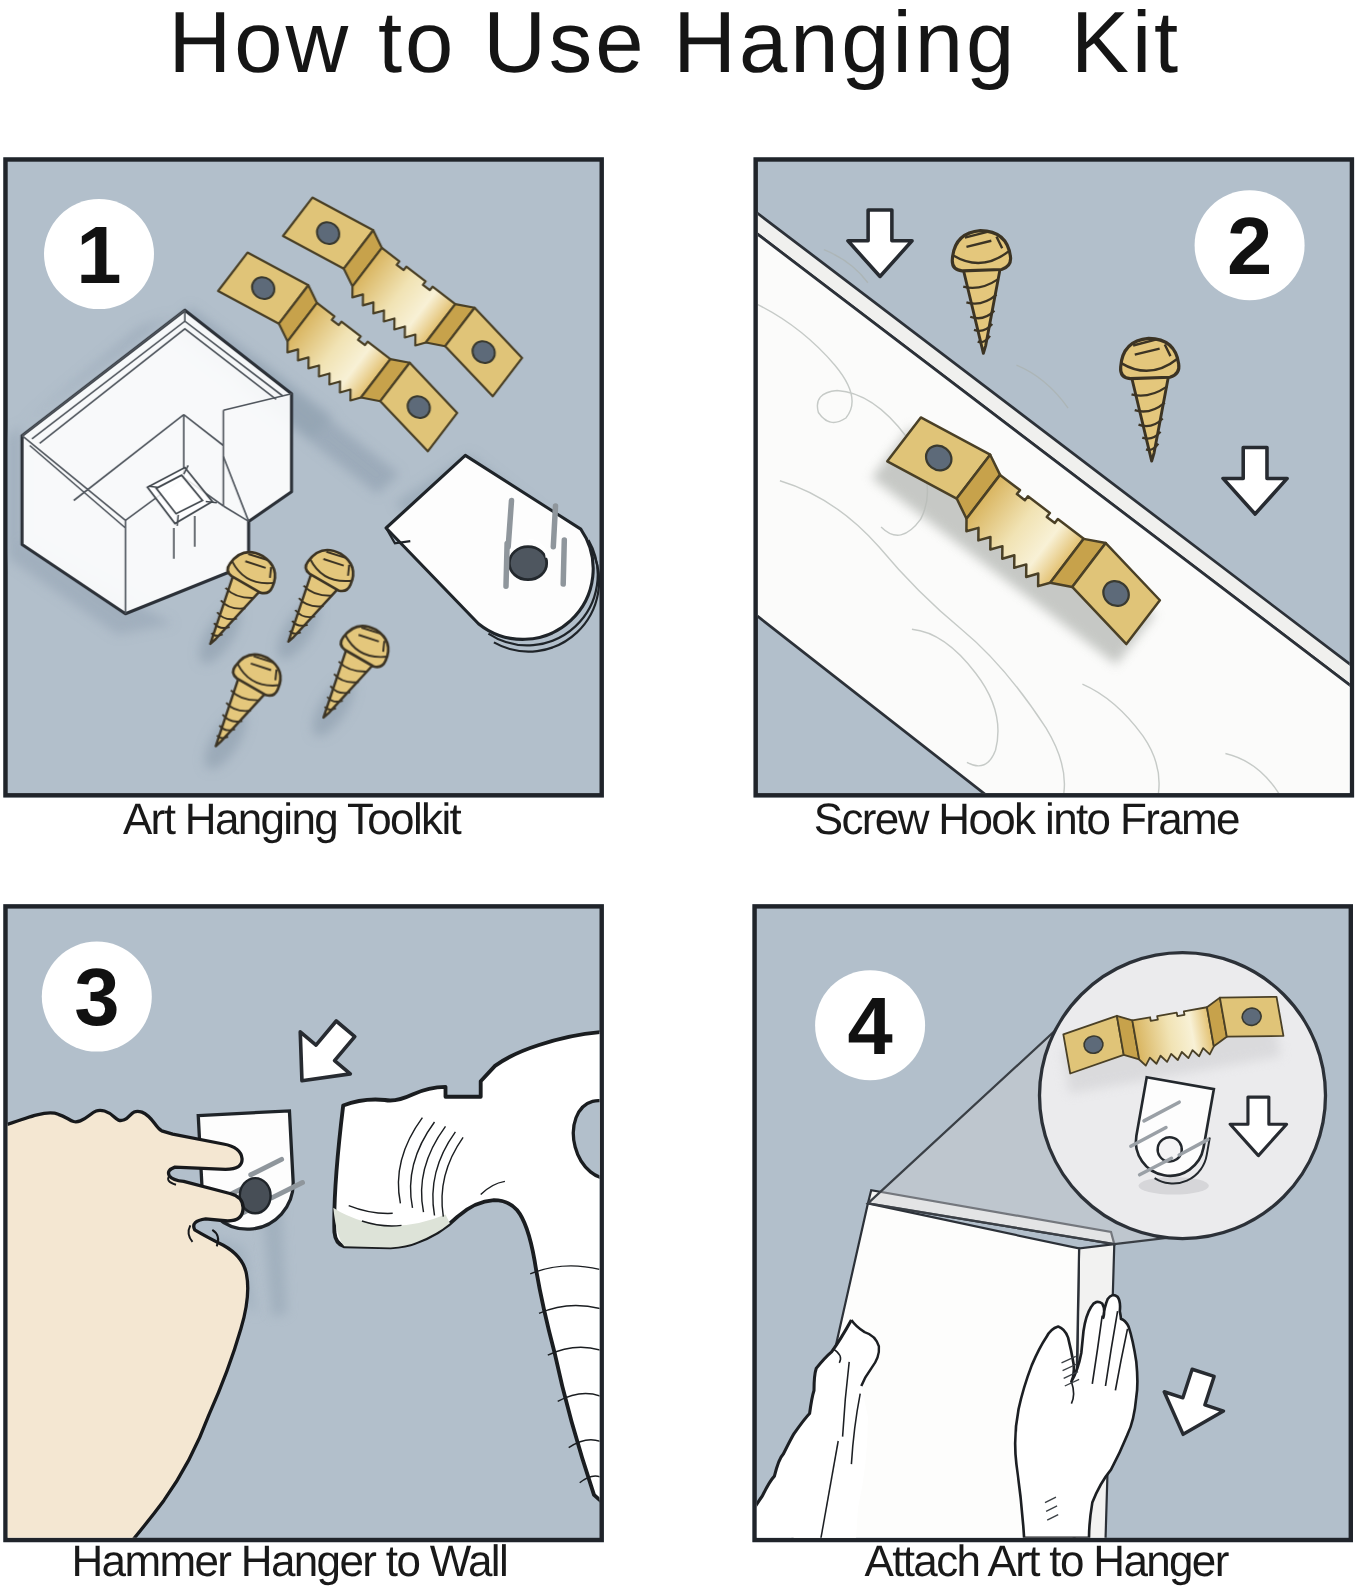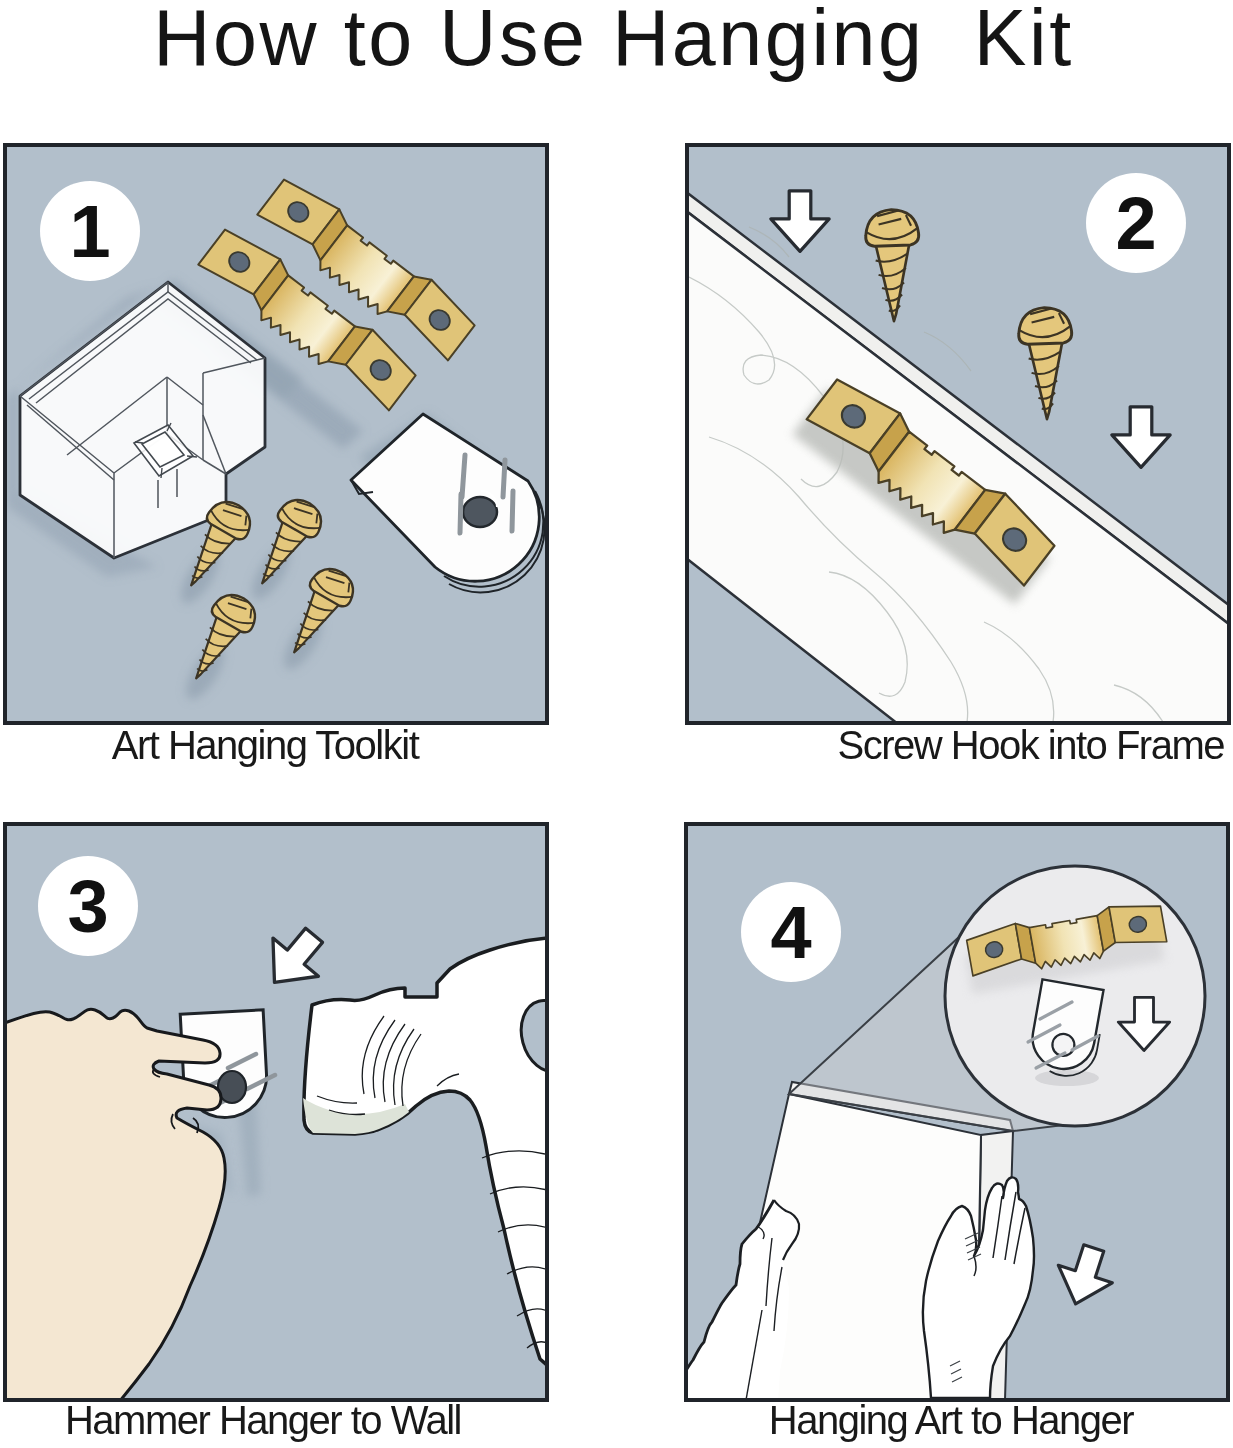--- a/index.html
+++ b/index.html
@@ -5,21 +5,21 @@
 html,body{margin:0;padding:0;background:#fff;width:1233px;height:1448px;overflow:hidden;}
 body{font-family:"Liberation Sans", sans-serif;position:relative;}
 .title{position:absolute;left:-3px;top:-8px;width:1233px;text-align:center;font-size:79px;color:#151515;letter-spacing:2.6px;}
 .panel{position:absolute;border:4px solid #20242a;background:#b2bfcb;}
 #p1{left:3px;top:143px;width:538px;height:574px;}
 #p2{left:685px;top:143px;width:538px;height:574px;}
 #p3{left:3px;top:822px;width:538px;height:572px;}
 #p4{left:684px;top:822px;width:538px;height:572px;}
 .cap{position:absolute;text-align:center;font-size:40px;color:#191919;letter-spacing:-1.5px;}
 #c1{left:-10px;top:723px;width:550px;}
-#c2{left:674px;top:723px;width:550px;text-align:right;}
+#c2{left:658px;top:723px;width:550px;}
 #c3{left:-12px;top:1398px;width:550px;}
 #c4{left:676px;top:1398px;width:550px;}
 svg{display:block;}
 </style>
 </head>
 <body>
 <div class="title">How to Use Hanging&nbsp; Kit</div>
 
 <svg width="0" height="0" style="position:absolute">
 <defs>
@@ -269,13 +269,13 @@
 <use href="#arrow" transform="translate(397,449) rotate(18) scale(1.05)"></use>
 
 <circle cx="103" cy="106" r="50" fill="#fff"></circle>
 <text x="103" y="132" font-size="74" font-weight="bold" fill="#111" text-anchor="middle">4</text>
 </svg>
   </div>
 
 <div class="cap" id="c1">Art Hanging Toolkit</div>
 <div class="cap" id="c2">Screw Hook into Frame</div>
 <div class="cap" id="c3">Hammer Hanger to Wall</div>
-<div class="cap" id="c4">Hanging Art to Hanger</div>
+<div class="cap" id="c4">Attach Art to Hanger</div>
 
 </body></html>

